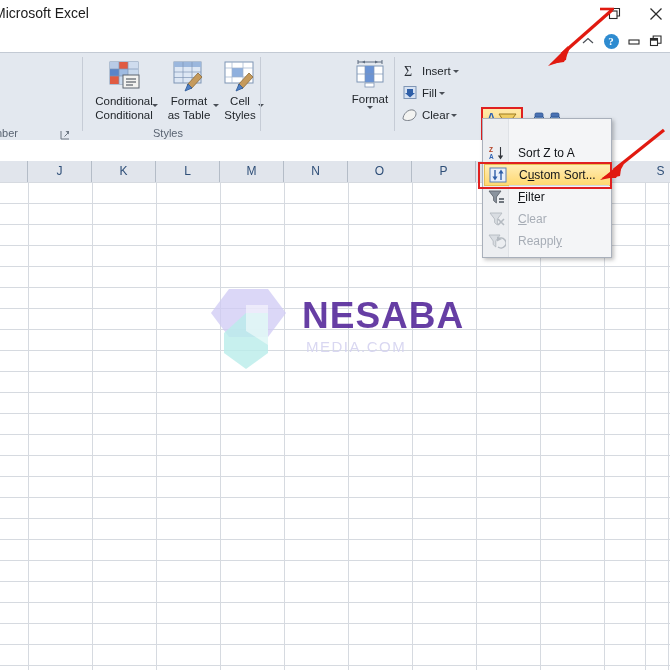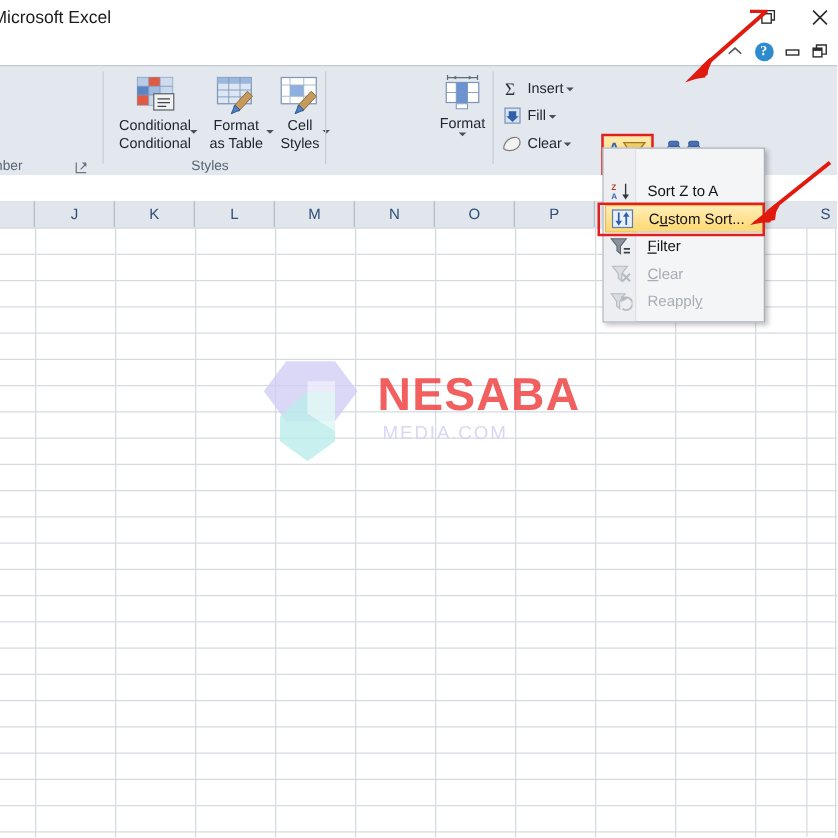--- a/index.html
+++ b/index.html
@@ -121,21 +121,21 @@
   }
 
   
   .watermark{
     position:absolute;left:196px;top:283px;width:300px;height:90px;
     pointer-events:none;
   }
   .wm-text{
     position:absolute;left:106px;top:12px;
     font-size:37px;font-weight:bold;letter-spacing:1px;
-    color:#ef4444;opacity:.85;font-family:"Liberation Sans", sans-serif;
+    color:#4c1d95;opacity:.85;font-family:"Liberation Sans", sans-serif;
   }
   .wm-sub{
     position:absolute;left:110px;top:55px;
     font-size:15px;letter-spacing:1.5px;color:#d5d3f0;opacity:.9;
   }
 
   
   .menu{
     position:absolute;left:482px;top:118px;width:130px;height:140px;
     background:#f4f5f7;

